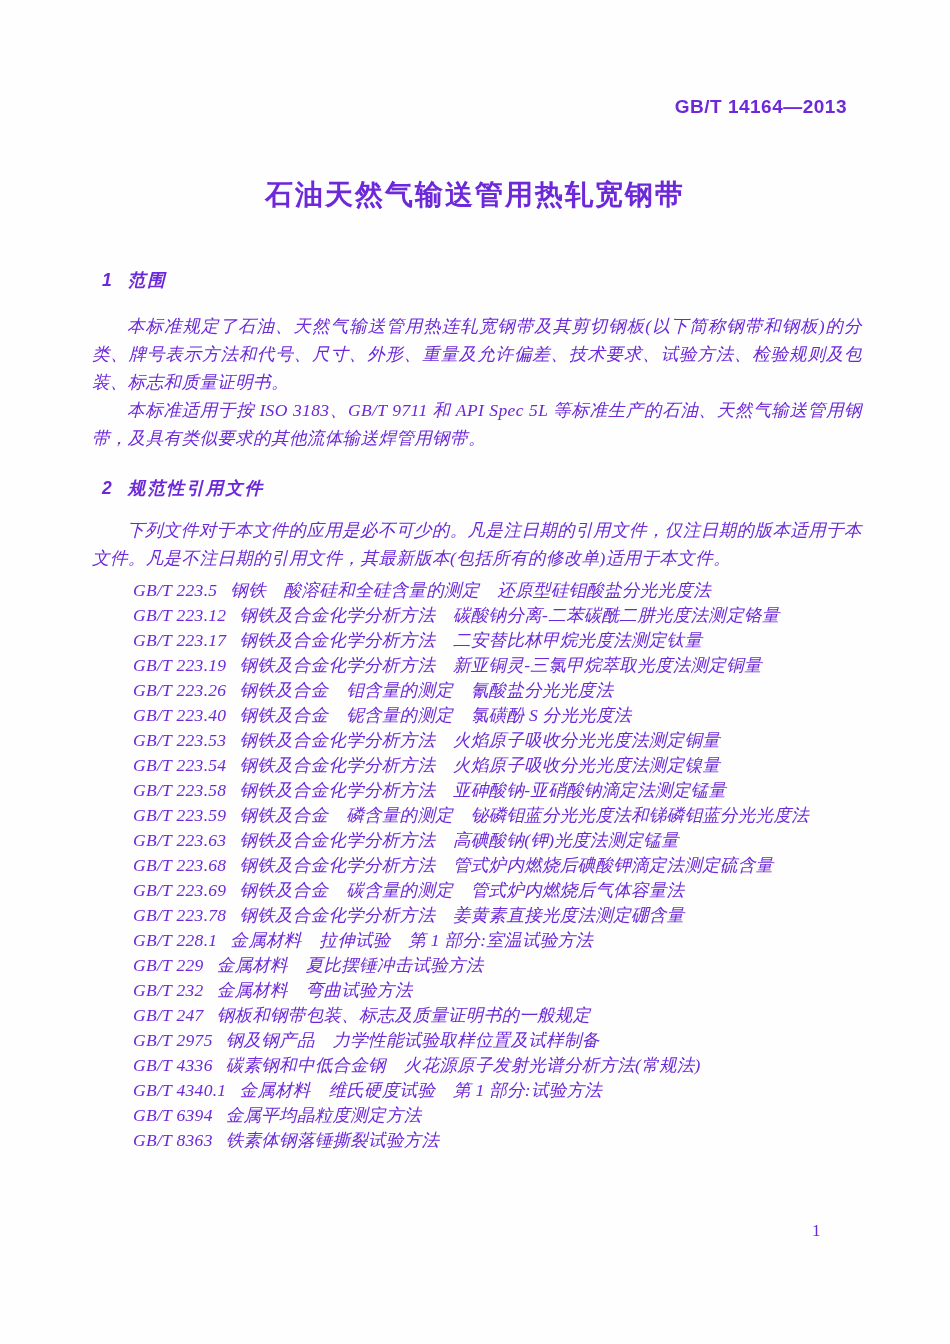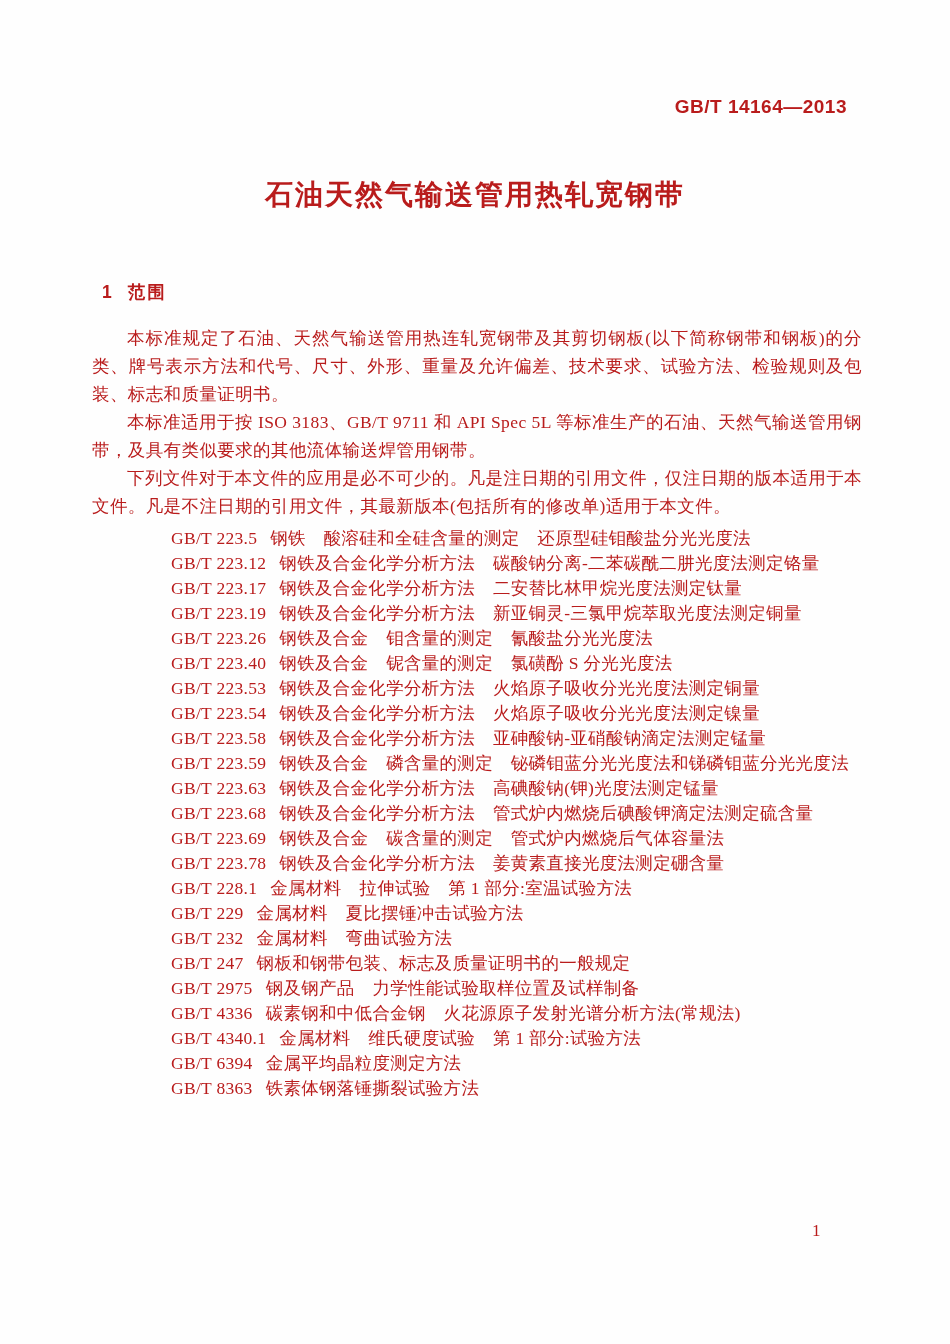--- a/index.html
+++ b/index.html
@@ -3,21 +3,21 @@
 <meta charset="utf-8">
 <style>
   * { box-sizing: border-box; }
   html, body { margin: 0; padding: 0; background: #f4f4f2; }
   .page {
     position: relative;
     width: 950px;
     height: 1344px;
     margin: 0 auto;
     background: #fefefe;
-    color: #b91c1c;
+    color: #6d28d9;
     font-family: "Liberation Serif", "DejaVu Serif", serif;
     overflow: hidden;
   }
   .doc-number {
     position: absolute;
     top: 96px;
     right: 103px;
     font-family: "Liberation Sans", "DejaVu Sans", sans-serif;
     font-weight: bold;
     font-size: 19px;
@@ -30,23 +30,24 @@
     width: 100%;
     margin: 0;
     text-align: center;
     font-family: Liberation Mono, monospace;
     font-weight: bold;
     font-size: 28px;
     letter-spacing: 2px;
   }
   .content {
     position: absolute;
-    top: 280px;
+    top: 268px;
     left: 92px;
     right: 88px;
+    font-style: italic;
   }
   .sec-heading {
     margin: 0 0 20px 10px;
     font-family: "Liberation Sans", "DejaVu Sans", sans-serif;
     font-weight: bold;
     font-size: 17.5px;
     line-height: 24px;
     letter-spacing: 2px;
   }
   .sec-heading .sec-num { margin-right: 16px; letter-spacing: 0; }
@@ -60,21 +61,21 @@
     letter-spacing: 0.4px;
   }
   .ref-list {
     list-style: none;
     margin: 6px 0 0 41px;
     padding: 0;
     font-size: 17.5px;
     line-height: 25px;
     letter-spacing: 0.3px;
   }
-  .ref-item { white-space: nowrap; margin-left: 38px; }
+  .ref-item { white-space: nowrap; }
   .ref-code { margin-right: 13px; }
   .page-number {
     position: absolute;
     top: 1221px;
     left: 812px;
     font-size: 17px;
   }
 </style>
 </head>
 <body>
@@ -89,20 +90,23 @@
 
     <section>
       <h2 class="sec-heading">
         <span class="sec-num">1</span><span>范围</span>
       </h2>
       <p class="body-para">本标准规定了石油、天然气输送管用热连轧宽钢带及其剪切钢板(以下简称钢带和钢板)的分类、牌号表示方法和代号、尺寸、外形、重量及允许偏差、技术要求、试验方法、检验规则及包装、标志和质量证明书。</p>
       <p class="body-para">本标准适用于按 ISO 3183、GB/T 9711 和 API Spec 5L 等标准生产的石油、天然气输送管用钢带，及具有类似要求的其他流体输送焊管用钢带。</p>
     </section>
 
     <section>
+      <h2 class="sec-heading second">
+        <span class="sec-num">2</span><span>规范性引用文件</span>
+      </h2>
       <p class="body-para">下列文件对于本文件的应用是必不可少的。凡是注日期的引用文件，仅注日期的版本适用于本文件。凡是不注日期的引用文件，其最新版本(包括所有的修改单)适用于本文件。</p>
 
       <ul class="ref-list">
 
           <li class="ref-item">
             <span class="ref-code">GB/T 223.5</span><span class="ref-title">钢铁　酸溶硅和全硅含量的测定　还原型硅钼酸盐分光光度法</span>
           </li>
 
           <li class="ref-item">
             <span class="ref-code">GB/T 223.12</span><span class="ref-title">钢铁及合金化学分析方法　碳酸钠分离-二苯碳酰二肼光度法测定铬量</span>

